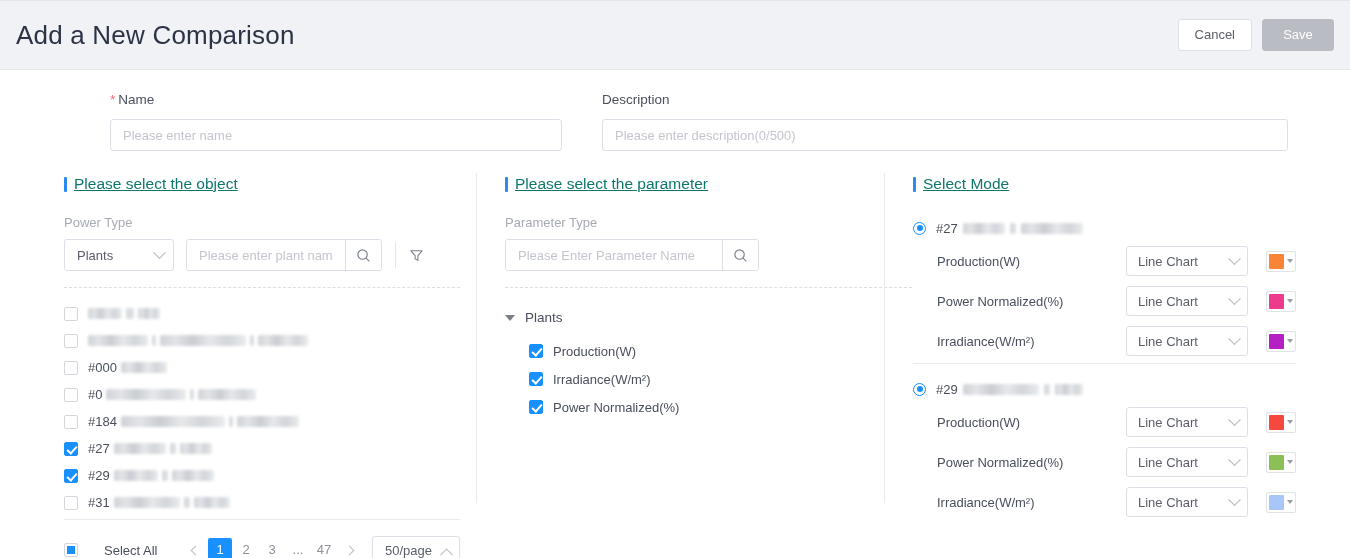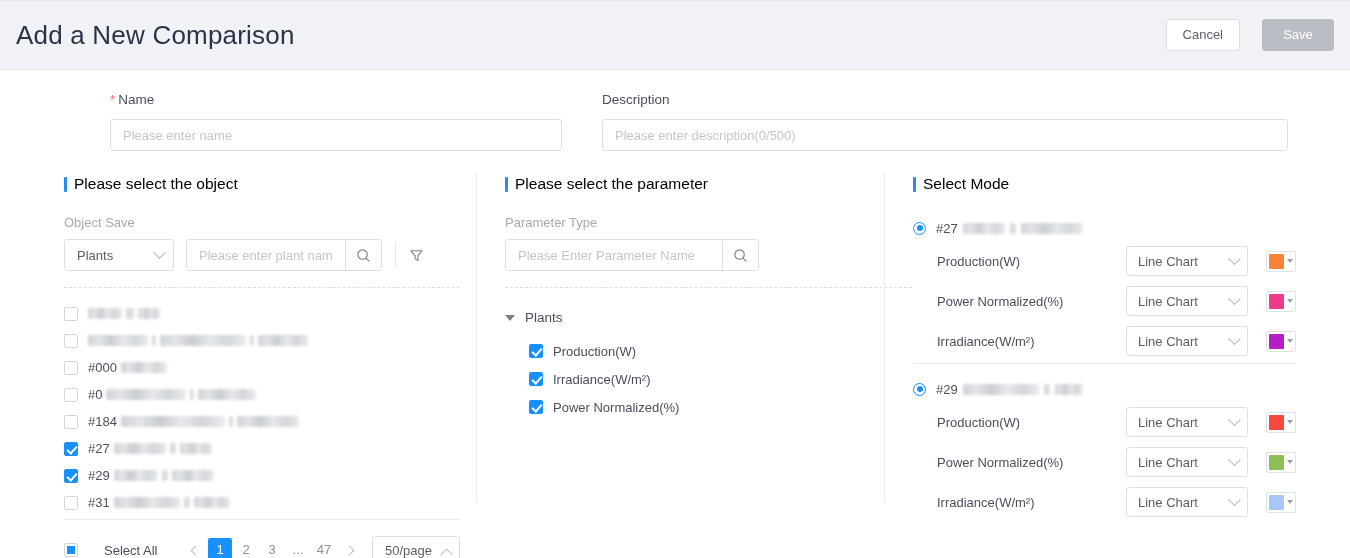--- a/index.html
+++ b/index.html
@@ -43,21 +43,20 @@
   .btn-default {
     background: #ffffff;
     border: 1px solid #dcdfe6;
     color: #5a5e66;
   }
   .btn-disabled {
     background: #b9bcc2;
     border: 1px solid #b9bcc2;
     color: #ffffff;
     cursor: not-allowed;
-    margin-left: 12px;
   }
 
   
   .form-row {
     display: flex;
     padding: 22px 62px 0 110px;
     gap: 40px;
   }
   .form-field { display: flex; flex-direction: column; }
   .form-field.name { width: 452px; }
@@ -90,25 +89,26 @@
     margin-top: 22px;
     height: 330px;
   }
   .panel { position: relative; }
   .panel-object { width: 412px; padding-right: 16px; }
   .panel-param  { width: 408px; padding-left: 28px; border-left: 1px solid #e9ebee; }
   .panel-display{ width: 412px; padding-left: 28px; border-left: 1px solid #e9ebee; }
 
   .panel-title {
     font-size: 15.5px;
-    color: #000000;
+    color: #0f766e;
     display: flex;
     align-items: center;
     margin-bottom: 20px;
     height: 22px;
+    text-decoration: underline;
   }
   .title-bar {
     display: inline-block;
     width: 3px; height: 15px;
     background: #2a8cf0;
     margin-right: 7px;
     border-radius: 1px;
   }
 
   .sub-label {
@@ -416,21 +416,21 @@
   </div>
 </div>
 
 <div class="panels">
 
   <div class="panel panel-object">
     <div class="panel-title">
       <span class="title-bar"></span>
       <span>Please select the object</span>
     </div>
-    <div class="sub-label">Object Save</div>
+    <div class="sub-label">Power Type</div>
     <div class="control-row">
       <div class="select-box" style="width:110px">
         <span>Plants</span>
         <span class="caret"></span>
       </div>
       <div class="search-wrap" style="width:196px;margin-left:12px">
         <input type="text" placeholder="Please enter plant name" style="">
         <div class="search-btn">
           <svg width="15" height="15" viewBox="0 0 16 16">
             <circle cx="7" cy="7" r="5" fill="none" stroke="#7a7f88" stroke-width="1.2"></circle>

